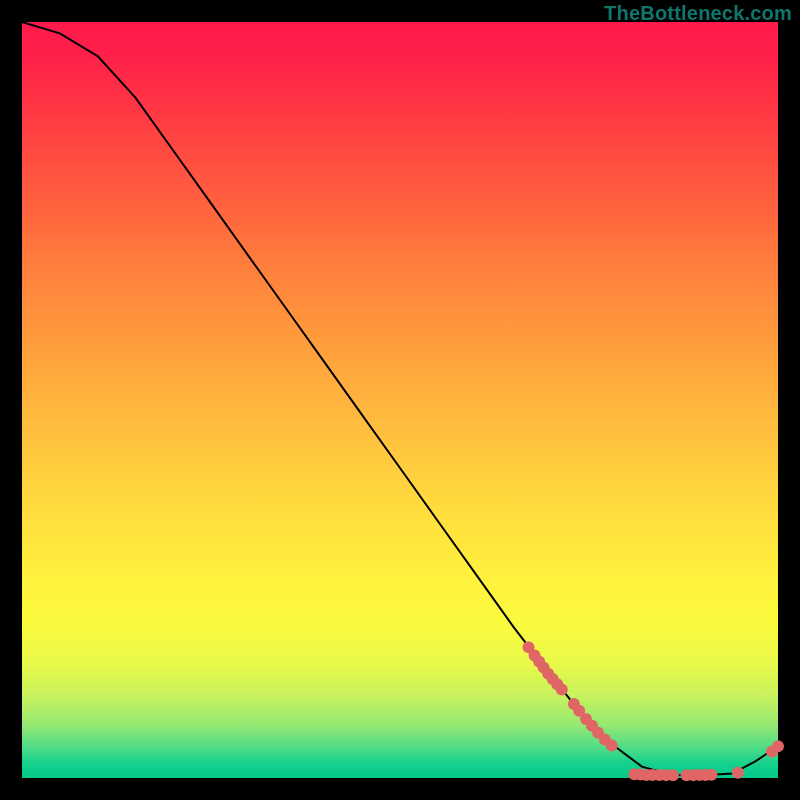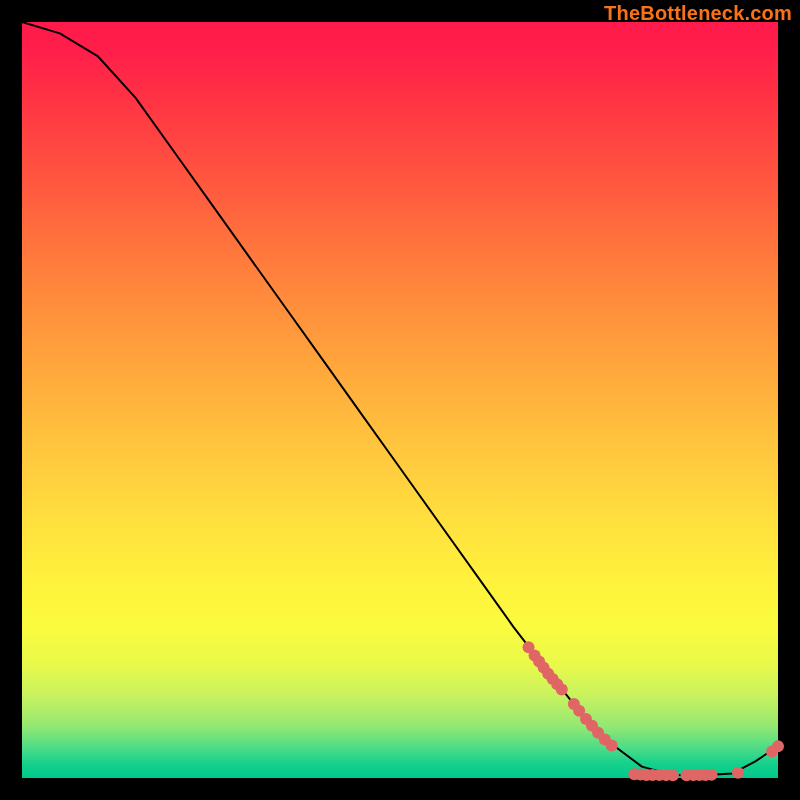--- a/index.html
+++ b/index.html
@@ -49,21 +49,21 @@
     left: 22px;
     top: 22px;
     width: 756px;
     height: 756px;
     overflow: visible;
   }
   .watermark {
     position: absolute;
     top: 2px;
     right: 8px;
-    color: #f97316;
+    color: #0f766e;
     font-size: 20px;
     font-weight: 600;
     letter-spacing: 0.2px;
     user-select: none;
   }
 </style>
 </head>
 <body>
 
 <div class="stage">

